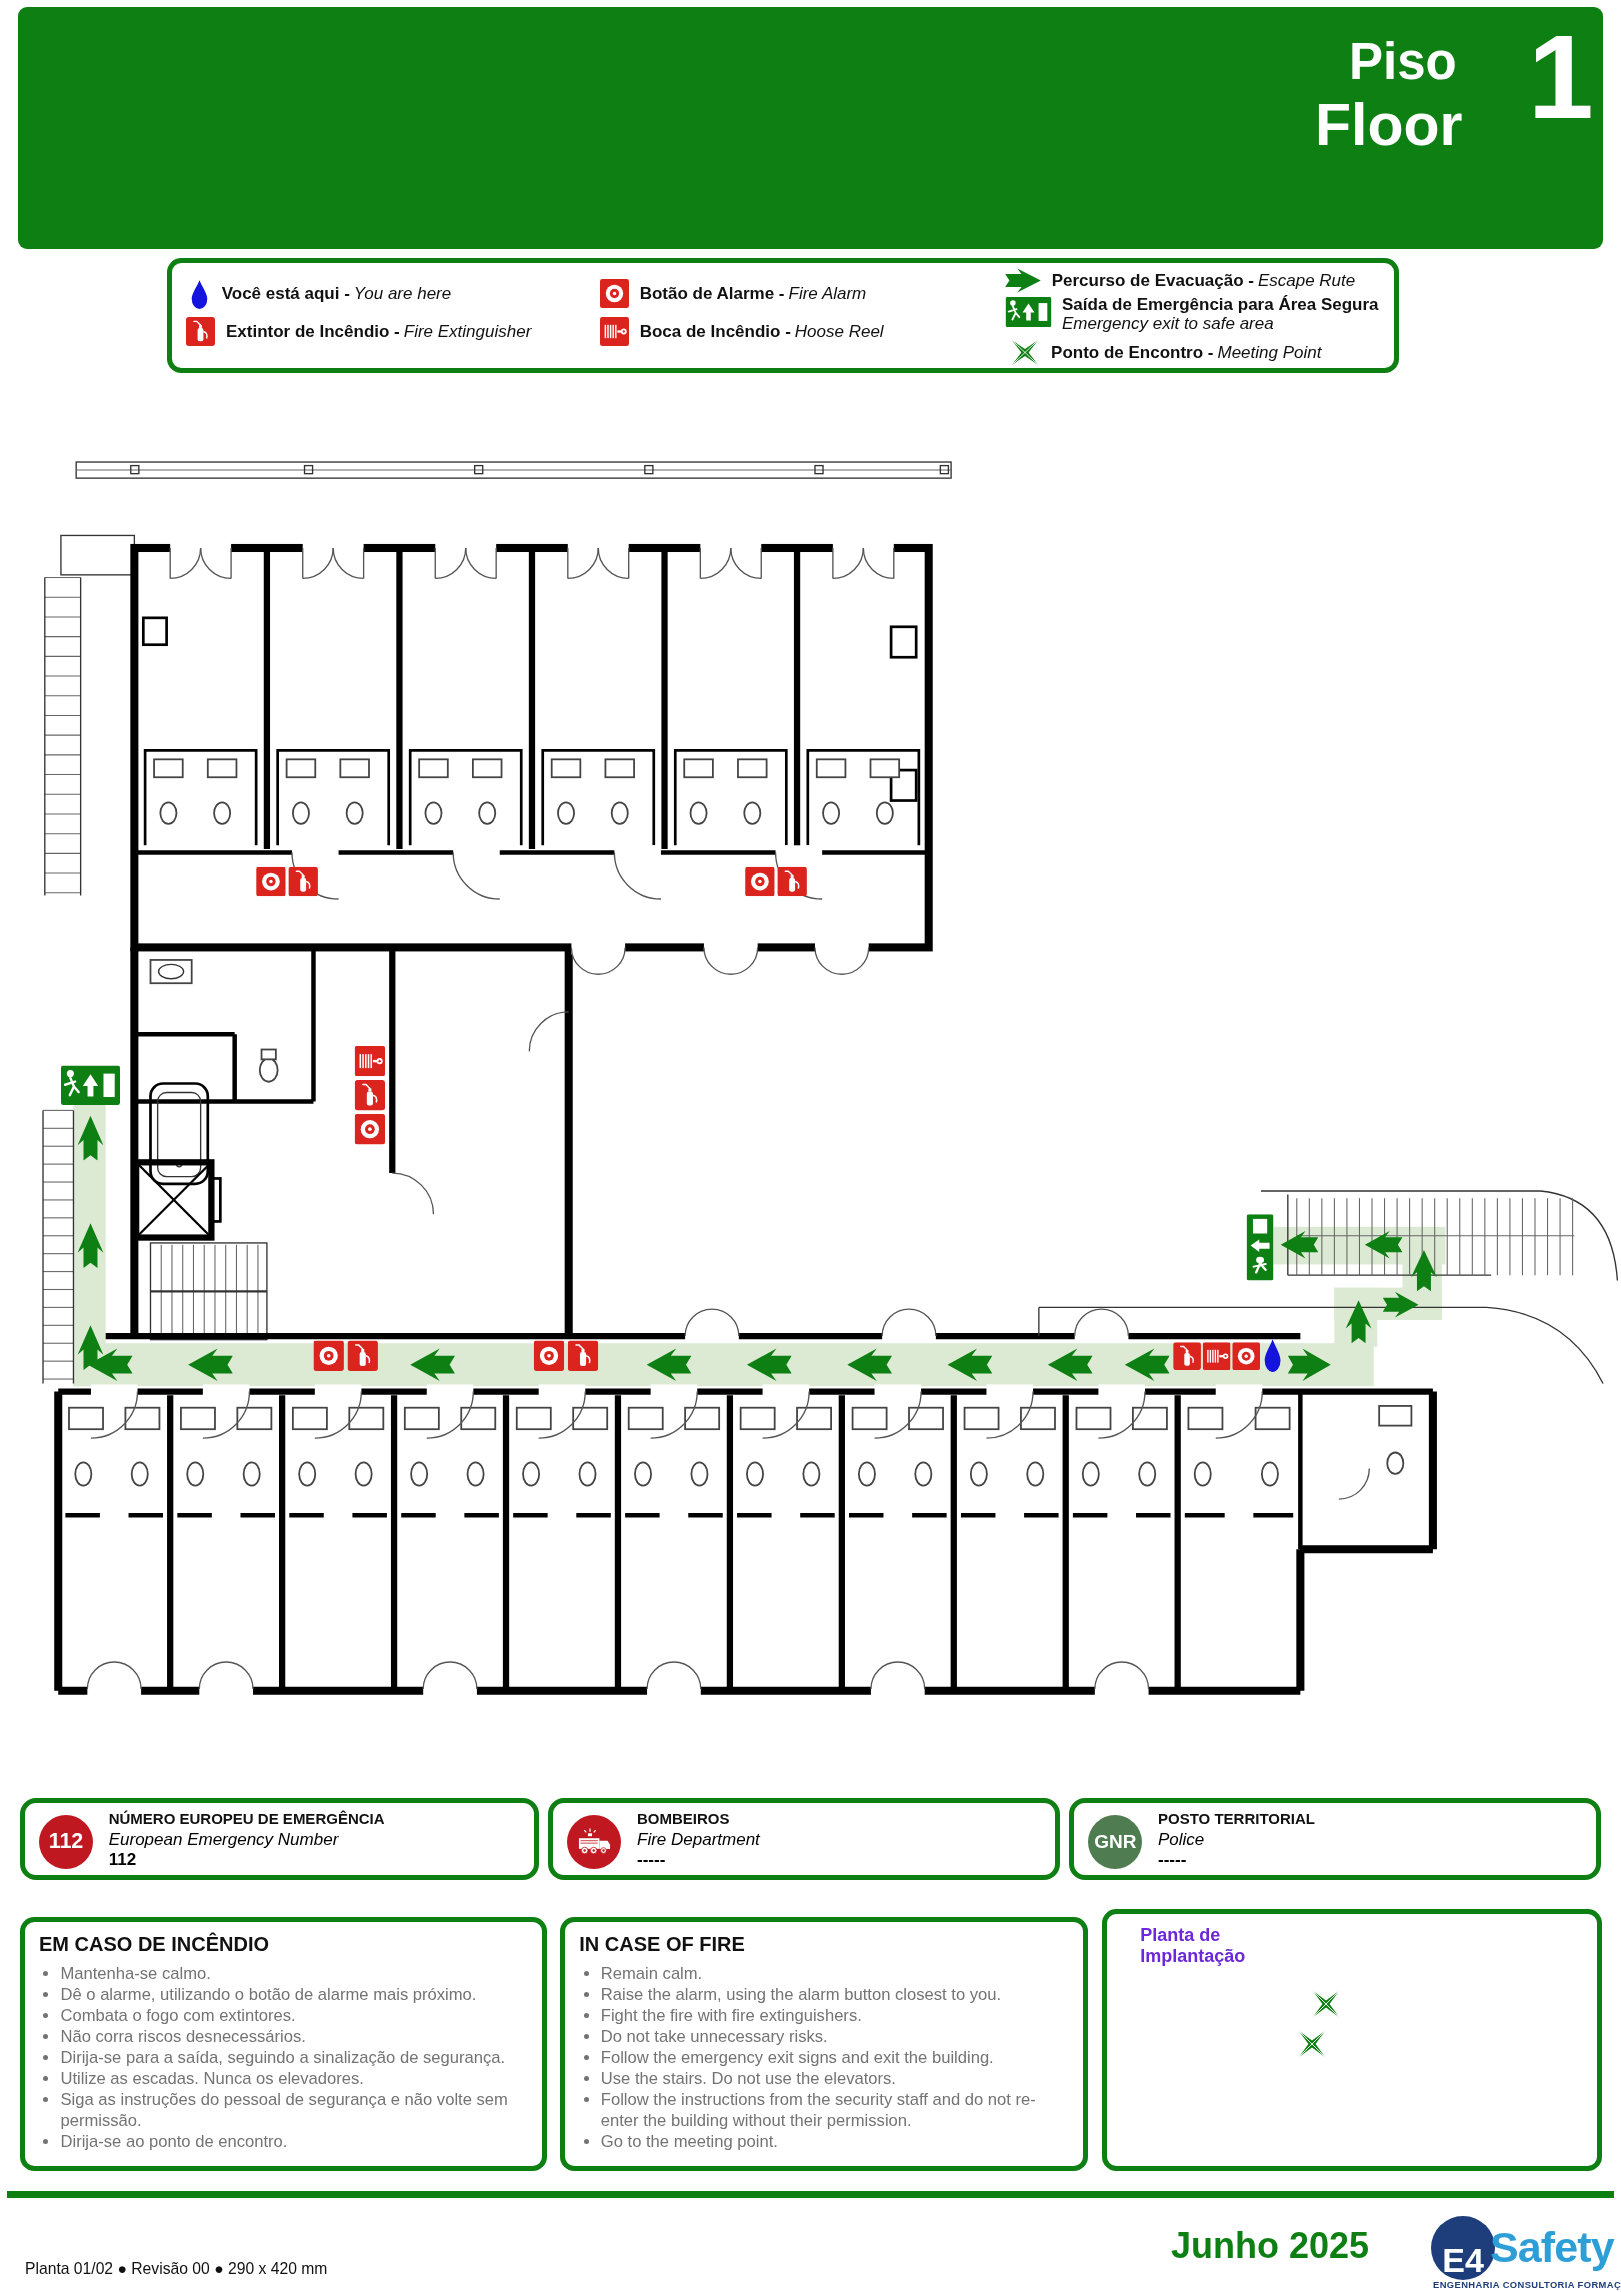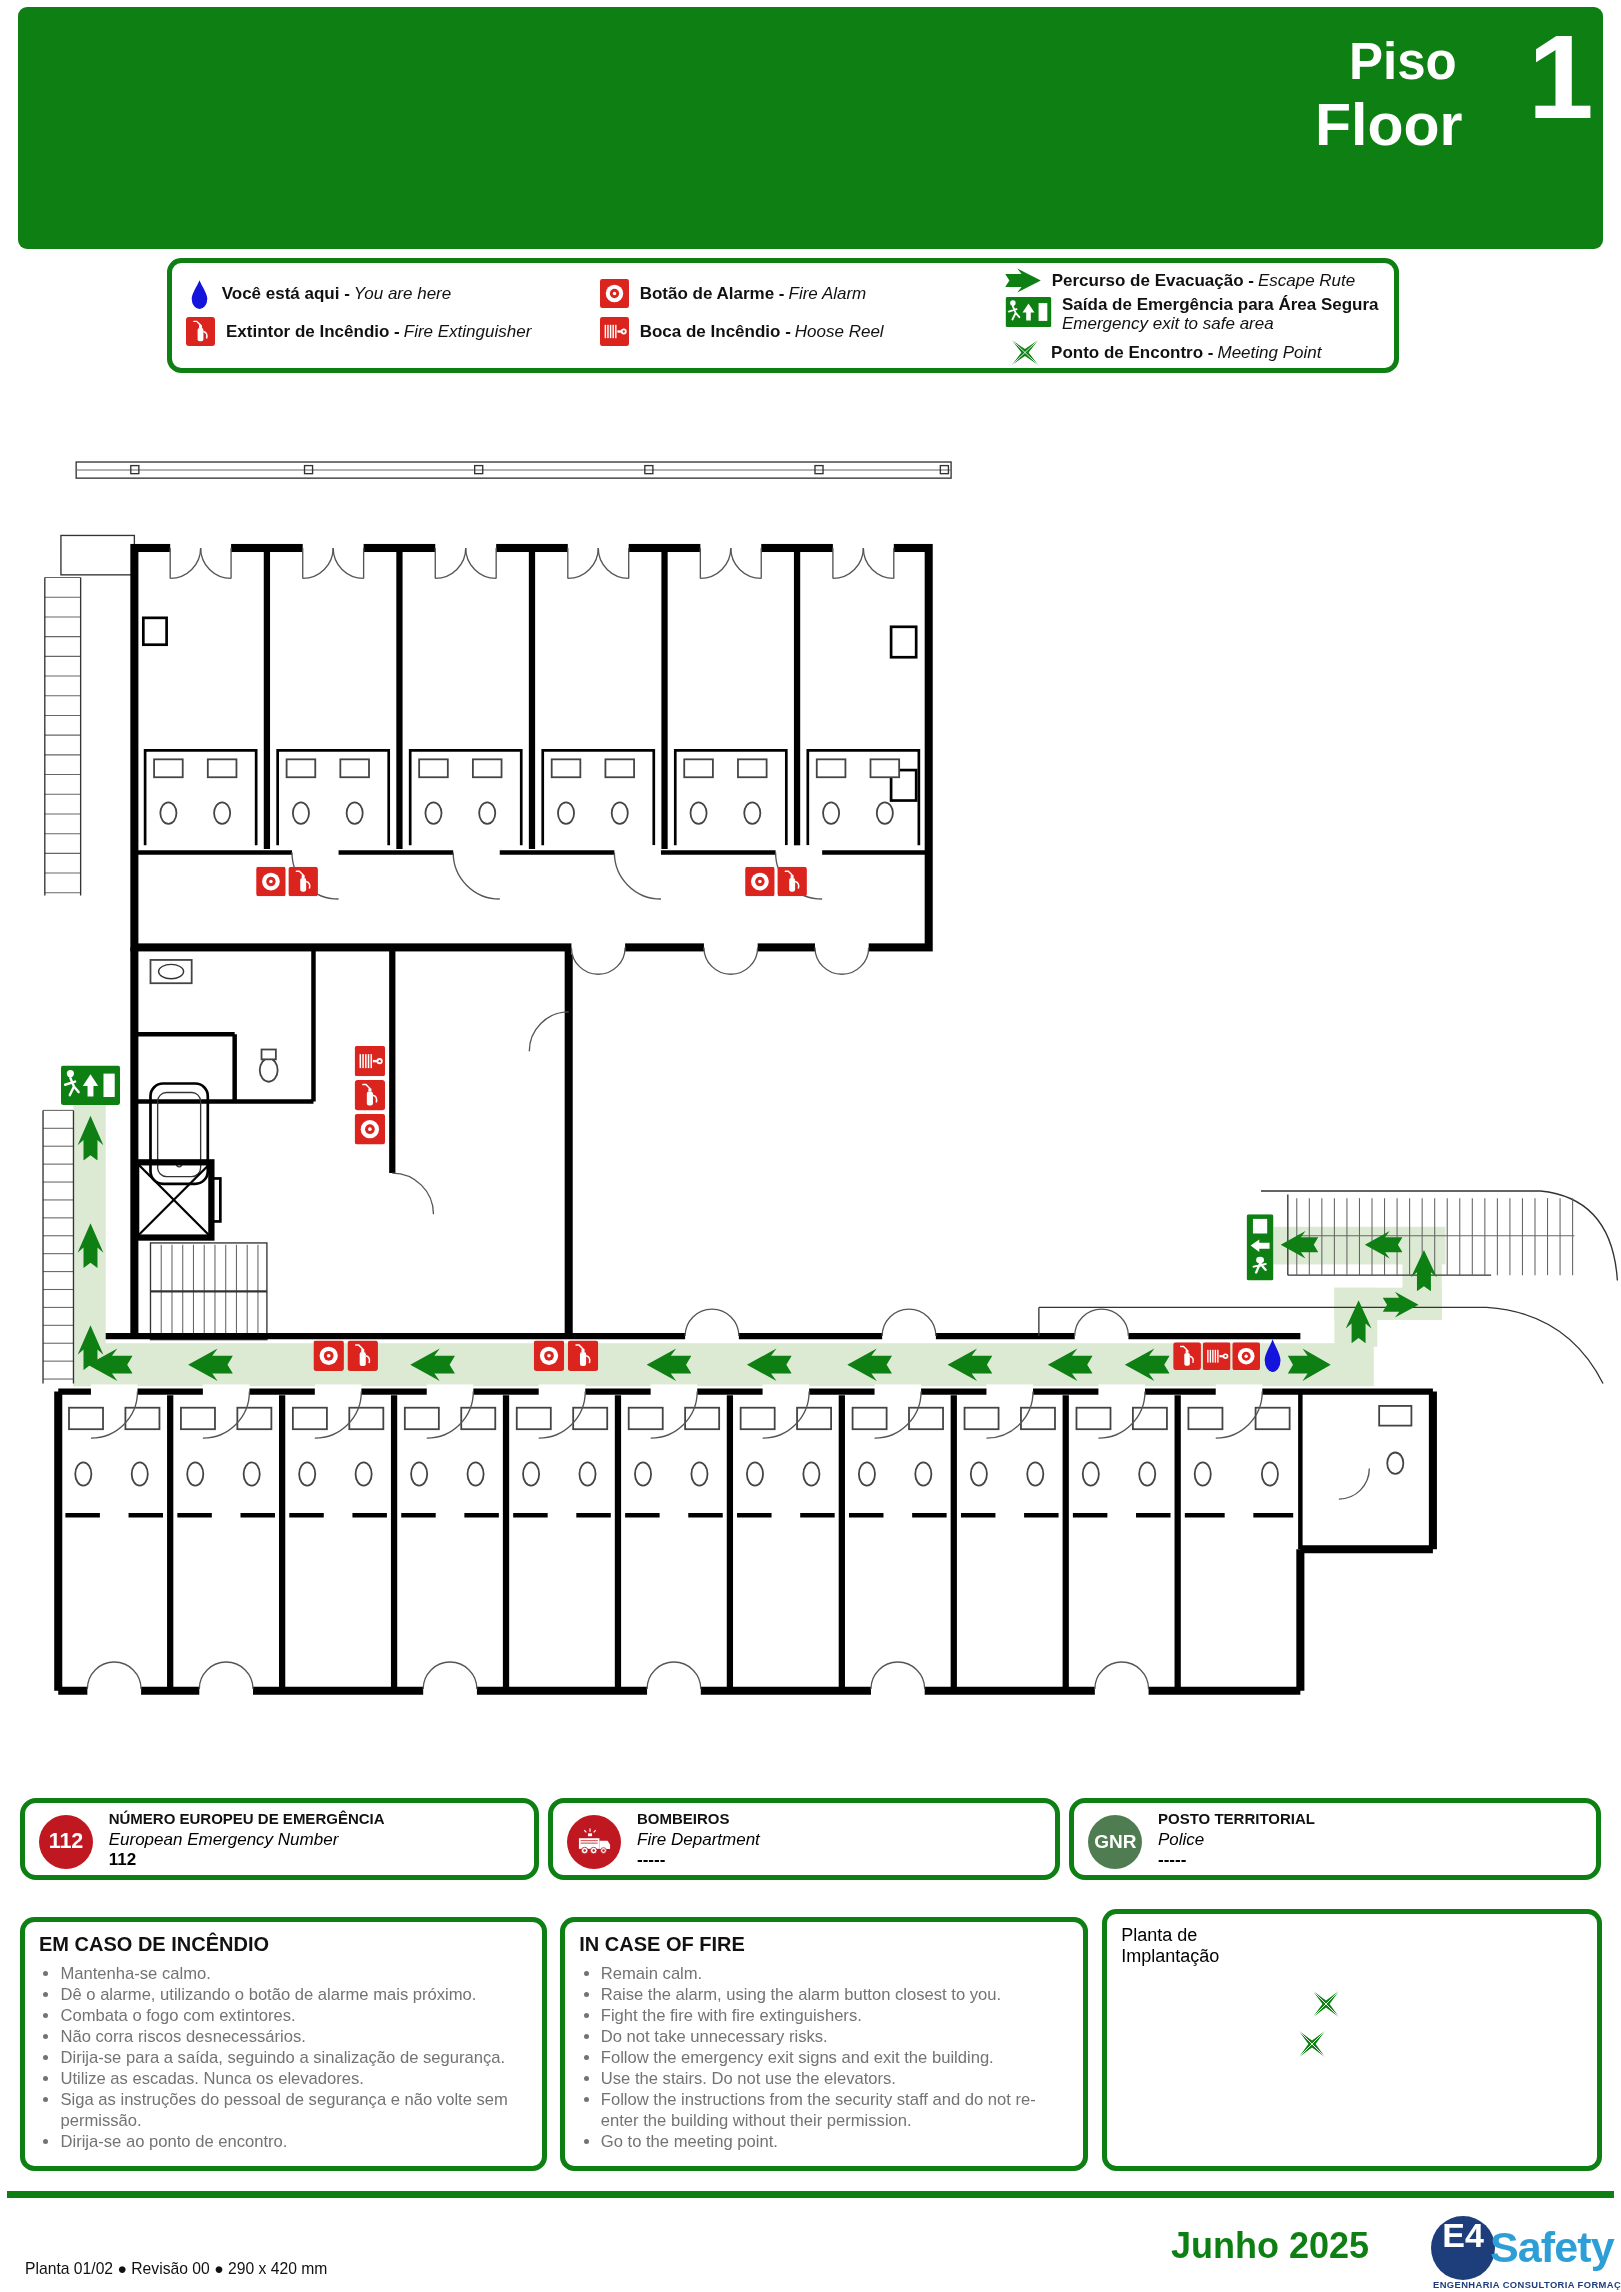--- a/index.html
+++ b/index.html
@@ -31,26 +31,26 @@
   .badge{position:absolute;left:14.3px;top:11.6px;width:54px;height:54px;border-radius:50%;color:#fff;display:flex;align-items:center;justify-content:center;font-weight:bold;}
   .etxt{position:absolute;left:84px;top:5.4px;}
   .etitle{font-size:15px;font-weight:bold;color:#111;line-height:21.5px;}
   .esub{font-size:17px;font-style:italic;line-height:20.6px;}
   .eval{font-size:17px;font-weight:bold;line-height:20.6px;}
   
   .ibox{border:5.4px solid var(--green);border-radius:14.3px;background:#fff;box-sizing:border-box;padding:10.7px 14.3px;}
   .ititle{font-size:20px;font-weight:bold;color:#111;}
   .blist{margin:7.2px 0 0 21.5px;padding:0;font-size:16.6px;line-height:21px;color:#737373;}
   .blist li{margin:0;}
-  .siteplan-title{font-size:18px;font-weight:normal;line-height:21.5px;color:#000000;}
+  .siteplan-title{font-size:18px;font-weight:bold;line-height:21.5px;color:#6d28d9;margin-left:19px;}
   
   .grule{left:7.2px;top:2191px;width:1607px;height:7.2px;background:var(--green);}
   .f-left{left:25px;top:2260px;font-size:15.7px;color:#111;}
   .f-date{left:1171px;top:2225px;font-size:36px;font-weight:bold;color:var(--green);}
-  .logo-circ{left:1431px;top:2216px;width:64px;height:64px;border-radius:50%;background:#1E3D7B;color:#fff;display:flex;align-items:flex-start;justify-content:center;font-size:34px;font-weight:bold;}
+  .logo-circ{left:1431px;top:2216px;width:64px;height:64px;border-radius:50%;background:#1E3D7B;color:#fff;display:flex;align-items:flex-end;justify-content:center;font-size:34px;font-weight:bold;}
   .logo-name{left:1490px;top:2223px;font-size:43px;font-weight:bold;color:#2E9FD6;letter-spacing:-0.9px;}
   .logo-tag{left:1433px;top:2279px;font-size:9.4px;font-weight:bold;color:#1E3D7B;letter-spacing:0.4px;white-space:nowrap;}
   .mp{position:absolute;}
 </style>
 </head>
 <body>
 
 <div class="abs hdr">
   <div class="abs h-piso">Piso</div>
   <div class="abs h-floor">Floor</div>

